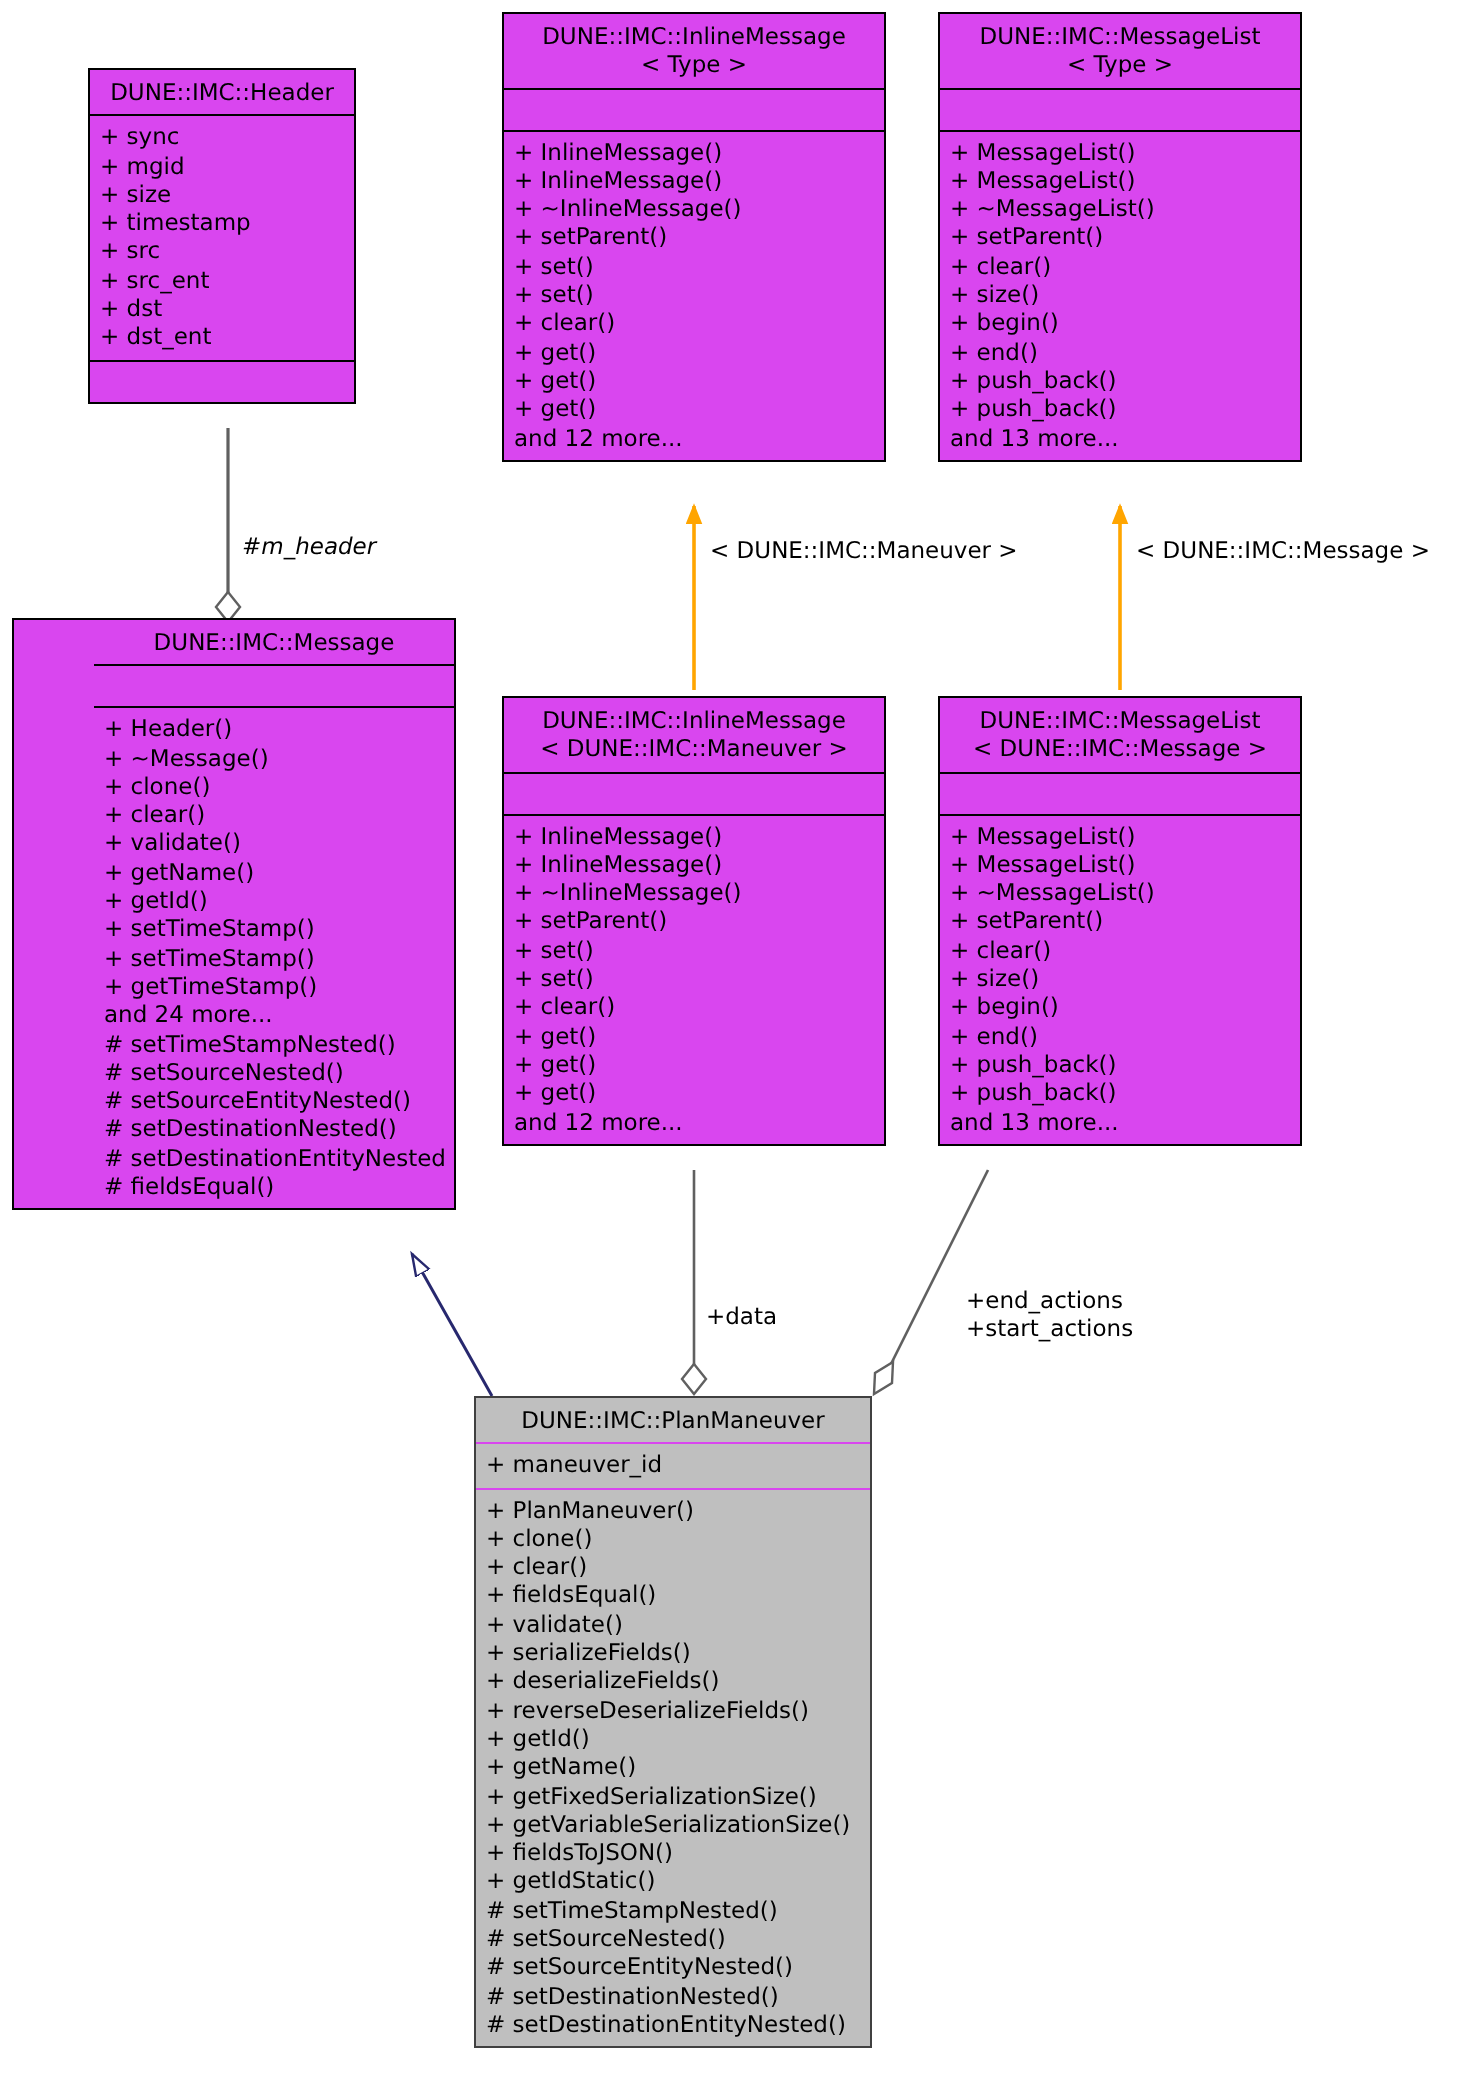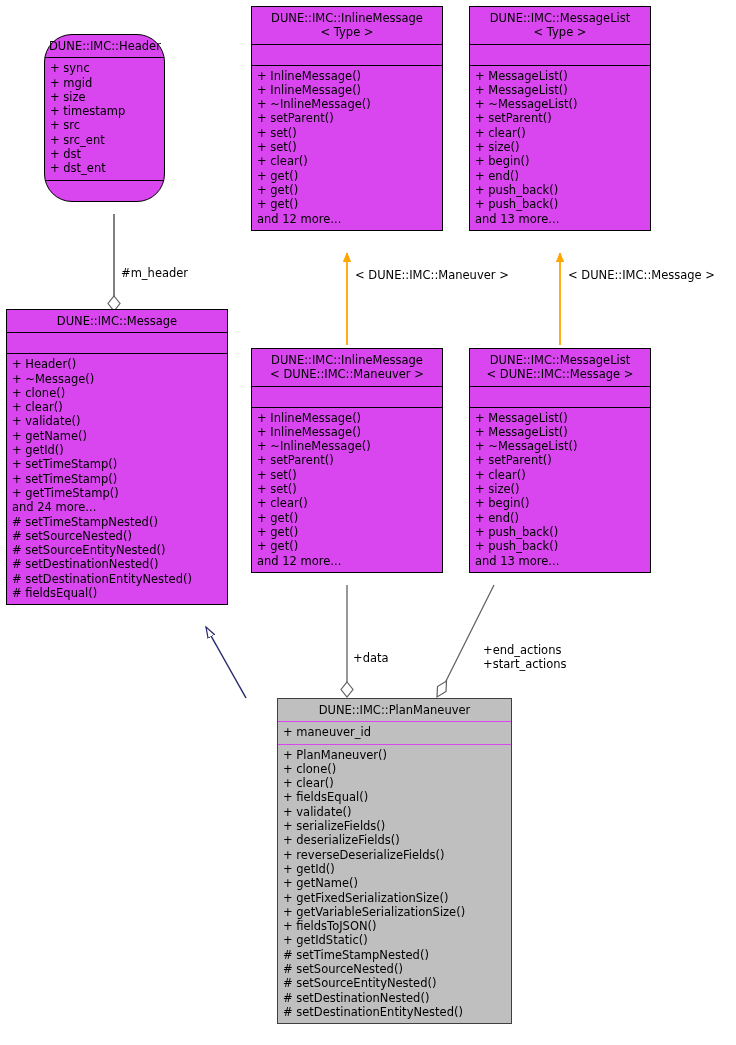--- a/index.html
+++ b/index.html
@@ -105,21 +105,21 @@
       <line x1="347" y1="585" x2="347" y2="689" stroke="#606060" stroke-width="1.3"></line>
       <polygon points="347,682 353,689.5 347,697 341,689.5" fill="#ffffff" stroke="#606060" stroke-width="1.2"></polygon>
     </g>
 
     <g>
       <line x1="494" y1="585" x2="443" y2="687" stroke="#606060" stroke-width="1.3"></line>
       <polygon points="446.5,681 446,691.5 437,697 437.5,686.5" fill="#ffffff" stroke="#606060" stroke-width="1.2"></polygon>
     </g>
   </svg>
 
-  <div class="uml-class" style="left:44px; top:34px; width:121px;border-radius:28px;">
+  <div class="uml-class" style="left:44px; top:34px; width:134px;">
     <div class="cls-title">DUNE::IMC::Header</div>
     <div class="cls-sep cls-attrs">
       <div class="cls-row">+ sync</div>
       <div class="cls-row">+ mgid</div>
       <div class="cls-row">+ size</div>
       <div class="cls-row">+ timestamp</div>
       <div class="cls-row">+ src</div>
       <div class="cls-row">+ src_ent</div>
       <div class="cls-row">+ dst</div>
       <div class="cls-row">+ dst_ent</div>
@@ -158,21 +158,21 @@
       <div class="cls-row">+ clear()</div>
       <div class="cls-row">+ size()</div>
       <div class="cls-row">+ begin()</div>
       <div class="cls-row">+ end()</div>
       <div class="cls-row">+ push_back()</div>
       <div class="cls-row">+ push_back()</div>
       <div class="cls-row">and 13 more...</div>
     </div>
   </div>
 
-  <div class="uml-class" style="left:6px; top:309px; width:222px;">
+  <div class="uml-class" style="left:6px; top:309px; width:222px;padding-left:40px;">
     <div class="cls-title">DUNE::IMC::Message</div>
     <div class="cls-sep cls-attrs empty"></div>
     <div class="cls-sep cls-ops">
       <div class="cls-row">+ Header()</div>
       <div class="cls-row">+ ~Message()</div>
       <div class="cls-row">+ clone()</div>
       <div class="cls-row">+ clear()</div>
       <div class="cls-row">+ validate()</div>
       <div class="cls-row">+ getName()</div>
       <div class="cls-row">+ getId()</div>
@@ -220,21 +220,21 @@
       <div class="cls-row">+ clear()</div>
       <div class="cls-row">+ size()</div>
       <div class="cls-row">+ begin()</div>
       <div class="cls-row">+ end()</div>
       <div class="cls-row">+ push_back()</div>
       <div class="cls-row">+ push_back()</div>
       <div class="cls-row">and 13 more...</div>
     </div>
   </div>
 
-  <div class="uml-class highlight" style="left:237px; top:698px; width:235px;margin-left:40px;">
+  <div class="uml-class highlight" style="left:237px; top:698px; width:199px;">
     <div class="cls-title">DUNE::IMC::PlanManeuver</div>
     <div class="cls-sep cls-attrs">
       <div class="cls-row">+ maneuver_id</div>
     </div>
     <div class="cls-sep cls-ops">
       <div class="cls-row">+ PlanManeuver()</div>
       <div class="cls-row">+ clone()</div>
       <div class="cls-row">+ clear()</div>
       <div class="cls-row">+ fieldsEqual()</div>
       <div class="cls-row">+ validate()</div>
@@ -248,21 +248,21 @@
       <div class="cls-row">+ fieldsToJSON()</div>
       <div class="cls-row">+ getIdStatic()</div>
       <div class="cls-row"># setTimeStampNested()</div>
       <div class="cls-row"># setSourceNested()</div>
       <div class="cls-row"># setSourceEntityNested()</div>
       <div class="cls-row"># setDestinationNested()</div>
       <div class="cls-row"># setDestinationEntityNested()</div>
     </div>
   </div>
 
-  <div class="edge-label" style="left:121px; top:266px;">#m_header</div>
+  <div class="edge-label" style="left:121px; top:266px;font-style:italic;">#m_header</div>
 
   <div class="edge-label" style="left:355px; top:268px;">&lt; DUNE::IMC::Maneuver &gt;</div>
 
   <div class="edge-label" style="left:568px; top:268px;">&lt; DUNE::IMC::Message &gt;</div>
 
   <div class="edge-label" style="left:353px; top:651px;">+data</div>
 
   <div class="edge-label" style="left:483px; top:643px;">+end_actions
 +start_actions</div>
 

